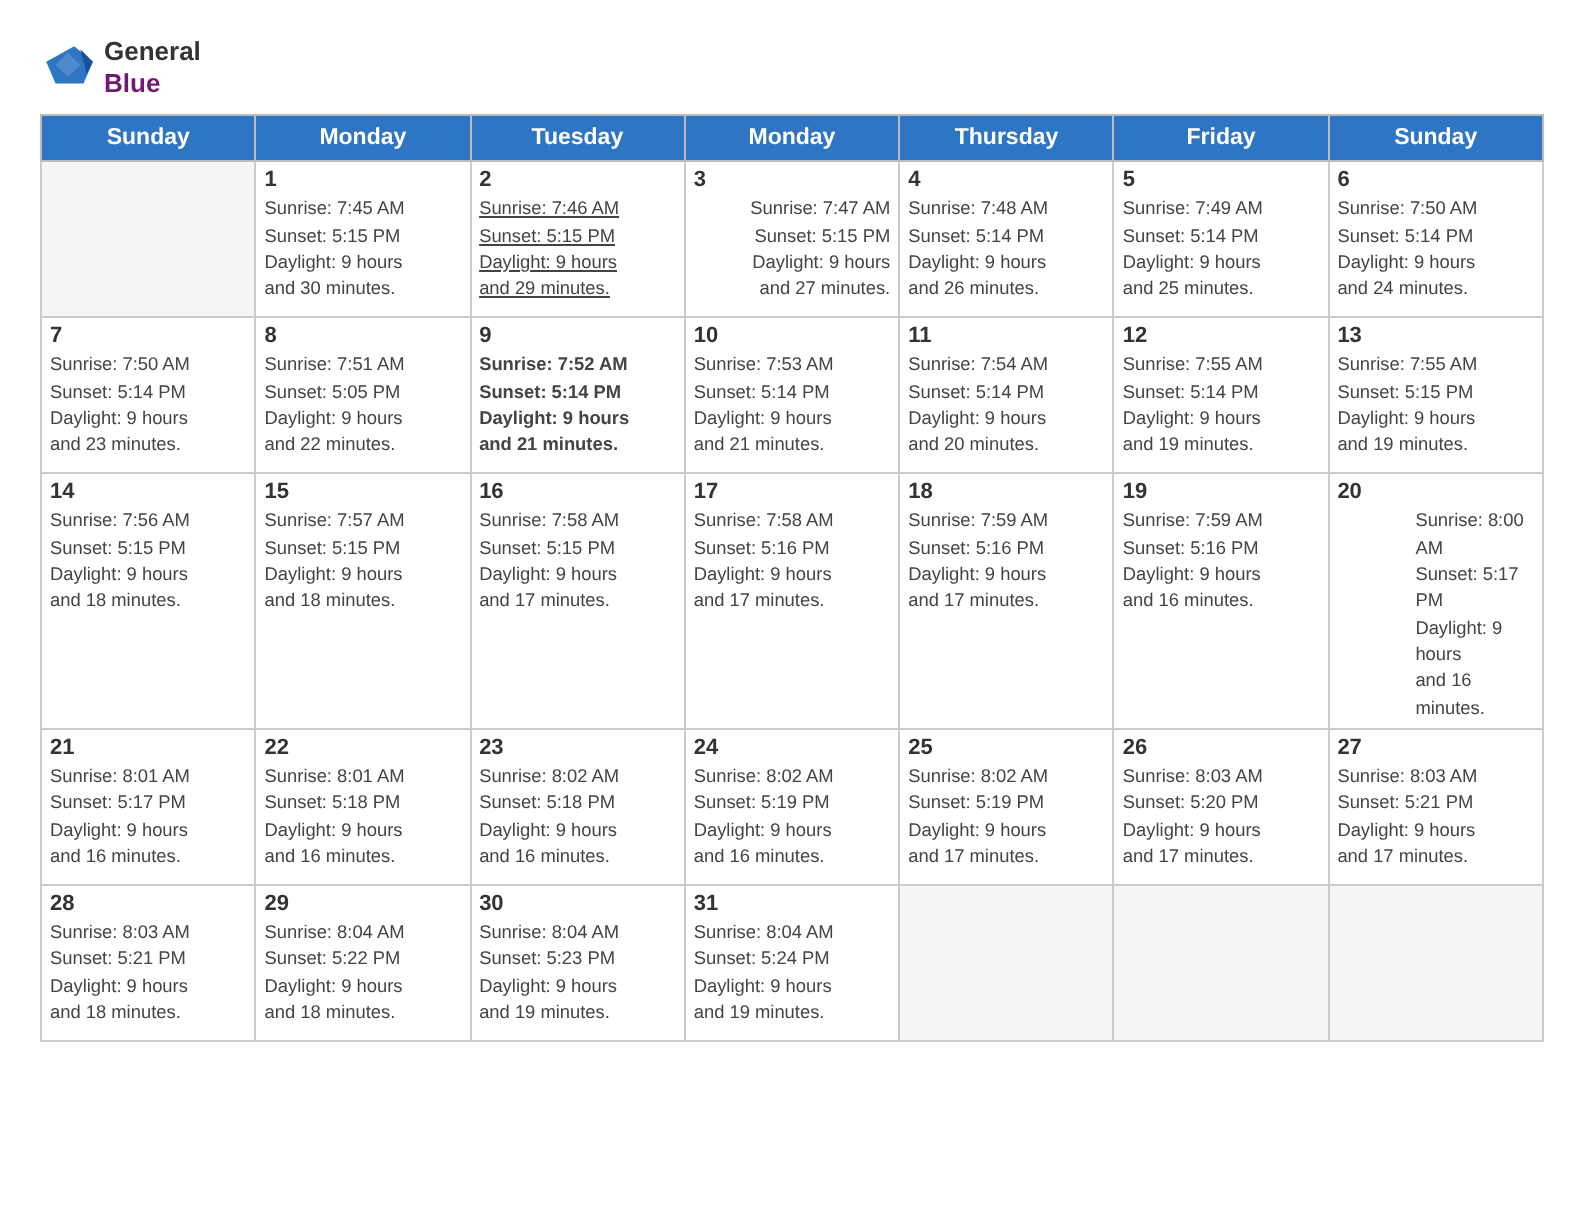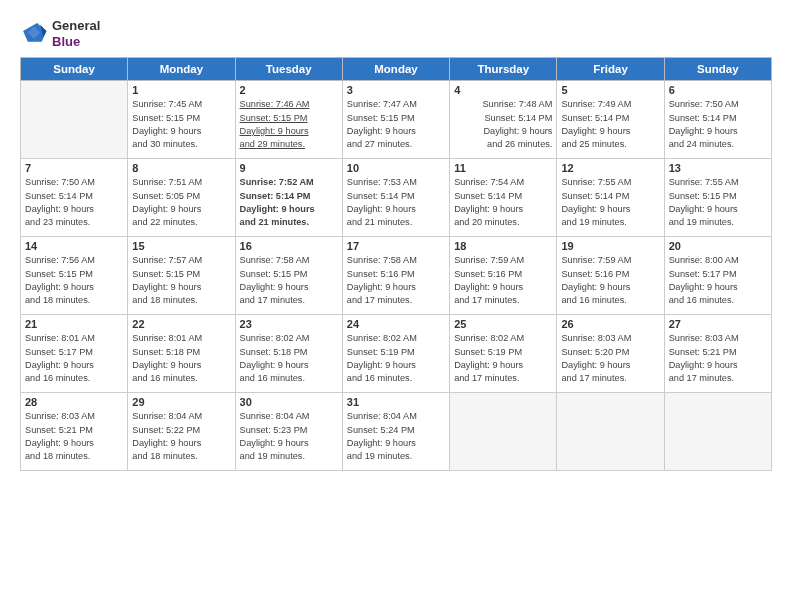--- a/index.html
+++ b/index.html
@@ -135,28 +135,28 @@
           </td>
           <td>
             <span class="day-num">2</span>
             <div class="day-detail" style="white-space: pre-line; text-decoration: underline;">Sunrise: 7:46 AM
 Sunset: 5:15 PM
 Daylight: 9 hours
 and 29 minutes.</div>
           </td>
           <td>
             <span class="day-num">3</span>
-            <div class="day-detail" style="white-space: pre-line;">Sunrise: 7:47 AM
+            <div class="day-detail" style="white-space: pre-line; text-align: right;">Sunrise: 7:47 AM
 Sunset: 5:15 PM
 Daylight: 9 hours
 and 27 minutes.</div>
           </td>
           <td>
             <span class="day-num">4</span>
-            <div class="day-detail" style="white-space: pre-line; text-align: right;">Sunrise: 7:48 AM
+            <div class="day-detail" style="white-space: pre-line;">Sunrise: 7:48 AM
 Sunset: 5:14 PM
 Daylight: 9 hours
 and 26 minutes.</div>
           </td>
           <td>
             <span class="day-num">5</span>
             <div class="day-detail" style="white-space: pre-line;">Sunrise: 7:49 AM
 Sunset: 5:14 PM
 Daylight: 9 hours
 and 25 minutes.</div>
@@ -258,21 +258,21 @@
           </td>
           <td>
             <span class="day-num">19</span>
             <div class="day-detail" style="white-space: pre-line;">Sunrise: 7:59 AM
 Sunset: 5:16 PM
 Daylight: 9 hours
 and 16 minutes.</div>
           </td>
           <td>
             <span class="day-num">20</span>
-            <div class="day-detail" style="white-space: pre-line;">Sunrise: 8:00 AM
+            <div class="day-detail" style="white-space: pre-line; margin-left: 39px;">Sunrise: 8:00 AM
 Sunset: 5:17 PM
 Daylight: 9 hours
 and 16 minutes.</div>
           </td>
         </tr>
         <tr>
           <td>
             <span class="day-num">21</span>
             <div class="day-detail" style="white-space: pre-line;">Sunrise: 8:01 AM
 Sunset: 5:17 PM

